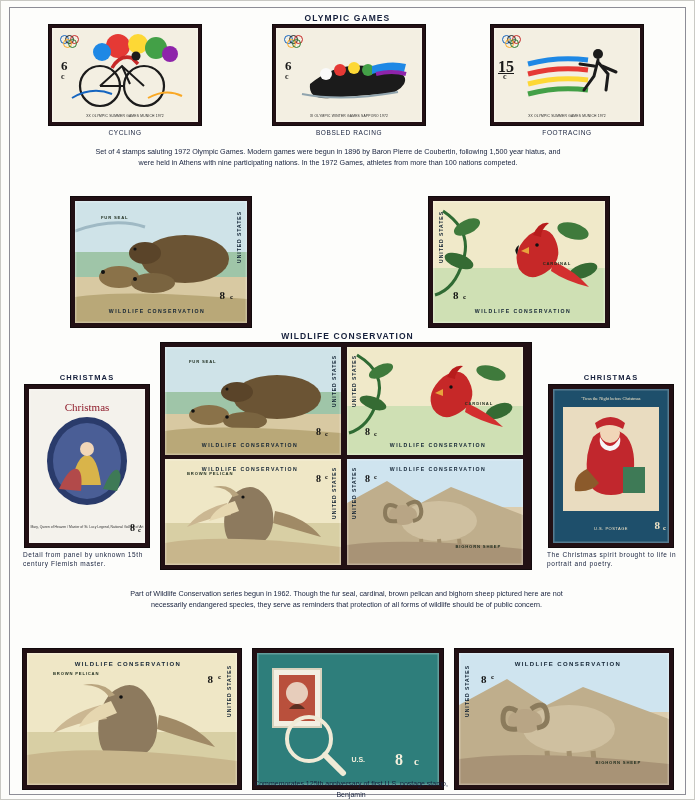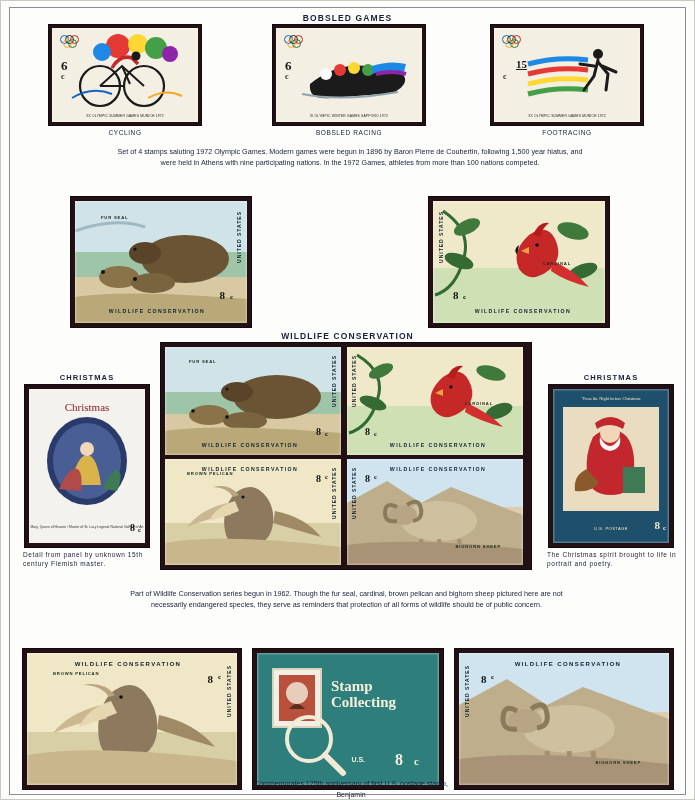--- a/index.html
+++ b/index.html
@@ -118,21 +118,21 @@
     color:#1b2a1b;
     font-weight:bold;
   }
 </style>
 </head>
 <body>
 
 <div class="page">
   <div class="inner-frame"></div>
 
-  <div class="sec-title" style="left:0;right:0;top:12px;">BOBSLED GAMES</div>
+  <div class="sec-title" style="left:0;right:0;top:12px;">OLYMPIC GAMES</div>
 
   <div class="mount" style="left:48px;top:24px;width:152px;height:100px;">
     <div class="stamp" style="left:3px;top:3px;right:3px;bottom:3px;">
       <div class="oly"></div>
 
       <div class="rings" style="left:8px;top:7px;width:24px;height:16px;">
         <div class="ring" style="left:0;top:0;border-color:#1565c0;"></div>
         <div class="ring" style="left:5px;top:0;border-color:#222;"></div>
         <div class="ring" style="left:10px;top:0;border-color:#c62828;"></div>
         <div class="ring" style="left:2.5px;top:4px;border-color:#f9a825;"></div>
@@ -192,37 +192,37 @@
   <div class="mount" style="left:490px;top:24px;width:152px;height:100px;">
     <div class="stamp" style="left:3px;top:3px;right:3px;bottom:3px;">
       <div class="oly"></div>
       <div class="rings" style="left:8px;top:7px;width:24px;height:16px;">
         <div class="ring" style="left:0;top:0;border-color:#1565c0;"></div>
         <div class="ring" style="left:5px;top:0;border-color:#222;"></div>
         <div class="ring" style="left:10px;top:0;border-color:#c62828;"></div>
         <div class="ring" style="left:2.5px;top:4px;border-color:#f9a825;"></div>
         <div class="ring" style="left:7.5px;top:4px;border-color:#2e7d32;"></div>
       </div>
-      <div class="denom" style="left:22px;top:30px;font-size:11px;text-decoration:underline;">15</div>
+      <div class="denom" style="left:4px;top:30px;font-size:16px;text-decoration:underline;">15</div>
       <div class="denom" style="left:9px;top:44px;font-size:8px;">c</div>
       <svg width="140" height="94" style="position:absolute;left:0;top:0;">
         <path d="M34 36 q30 -8 60 -4" stroke="#1e88e5" stroke-width="5" fill="none"></path>
         <path d="M34 46 q30 -8 60 -4" stroke="#e53935" stroke-width="5" fill="none"></path>
         <path d="M34 56 q30 -8 60 -4" stroke="#fdd835" stroke-width="5" fill="none"></path>
         <path d="M34 66 q30 -8 60 -4" stroke="#43a047" stroke-width="5" fill="none"></path>
         <circle cx="104" cy="26" r="5" fill="#1b1b1b"></circle>
         <path d="M104 32 l-4 16 l-10 14 M104 34 l10 12 l-2 16 M100 38 l-14 -2 M108 38 l14 6" stroke="#1b1b1b" stroke-width="3" fill="none" stroke-linecap="round"></path>
       </svg>
       <div class="olycap">XX OLYMPIC SUMMER GAMES MUNICH 1972</div>
       <div class="perf"></div>
     </div>
   </div>
   <div class="caption" style="left:490px;top:128px;width:152px;">FOOTRACING</div>
 
-  <div class="para" style="left:114px;top:146px;width:470px;">Set of 4 stamps saluting 1972 Olympic Games. Modern games were begun in 1896 by Baron Pierre de Coubertin, following 1,500 year hiatus, and were held in Athens with nine participating nations. In the 1972 Games, athletes from more than 100 nations competed.</div>
+  <div class="para" style="left:92px;top:146px;width:470px;">Set of 4 stamps saluting 1972 Olympic Games. Modern games were begun in 1896 by Baron Pierre de Coubertin, following 1,500 year hiatus, and were held in Athens with nine participating nations. In the 1972 Games, athletes from more than 100 nations competed.</div>
 
   <div class="mount" style="left:70px;top:196px;width:180px;height:130px;">
     <div class="stamp" style="left:4px;top:4px;right:4px;bottom:4px;">
       <div class="sealbg"></div>
       <svg width="172" height="122" style="position:absolute;left:0;top:0;">
         <ellipse cx="110" cy="58" rx="44" ry="24" fill="#6b5434"></ellipse>
         <ellipse cx="70" cy="52" rx="16" ry="11" fill="#5a4429"></ellipse>
         <circle cx="60" cy="48" r="1.6" fill="#111"></circle>
         <ellipse cx="44" cy="76" rx="20" ry="11" fill="#8a7249"></ellipse>
         <ellipse cx="78" cy="82" rx="22" ry="10" fill="#7a6440"></ellipse>
@@ -423,21 +423,20 @@
     <div class="stamp" style="left:4px;top:4px;right:4px;bottom:4px;">
       <div class="scbg"></div>
       <svg width="182" height="132" style="position:absolute;left:0;top:0;">
         <rect x="16" y="16" width="48" height="58" fill="#f3efe2" stroke="#d8d2bd" stroke-width="2"></rect>
         <rect x="22" y="22" width="36" height="46" fill="#b9503c"></rect>
         <circle cx="40" cy="40" r="11" fill="#e7cdbb"></circle>
         <path d="M32 56 q8 -10 16 0 z" fill="#5a2f22"></path>
         <circle cx="52" cy="86" r="22" fill="none" stroke="#f0ead6" stroke-width="4"></circle>
         <path d="M68 102 l18 18" stroke="#f0ead6" stroke-width="6" stroke-linecap="round"></path>
       </svg>
-      <div style="position:absolute;right:10px;top:26px;width:98px;text-align:left;font-family:'Liberation Serif',serif;font-size:15px;line-height:1.05;color:#f4efdc;font-weight:bold;">Stamp Collecting</div>
       <div style="position:absolute;right:74px;bottom:22px;font-size:7px;color:#f4efdc;font-weight:bold;">U.S.</div>
       <div class="denom" style="right:36px;bottom:16px;font-size:16px;color:#f4efdc;">8</div>
       <div class="denom" style="right:20px;bottom:18px;font-size:11px;color:#f4efdc;">c</div>
       <div class="perf"></div>
     </div>
   </div>
 
   <div class="mount" style="left:454px;top:648px;width:218px;height:140px;">
     <div class="stamp" style="left:4px;top:4px;right:4px;bottom:4px;">
       <div class="sheepbg"></div>

